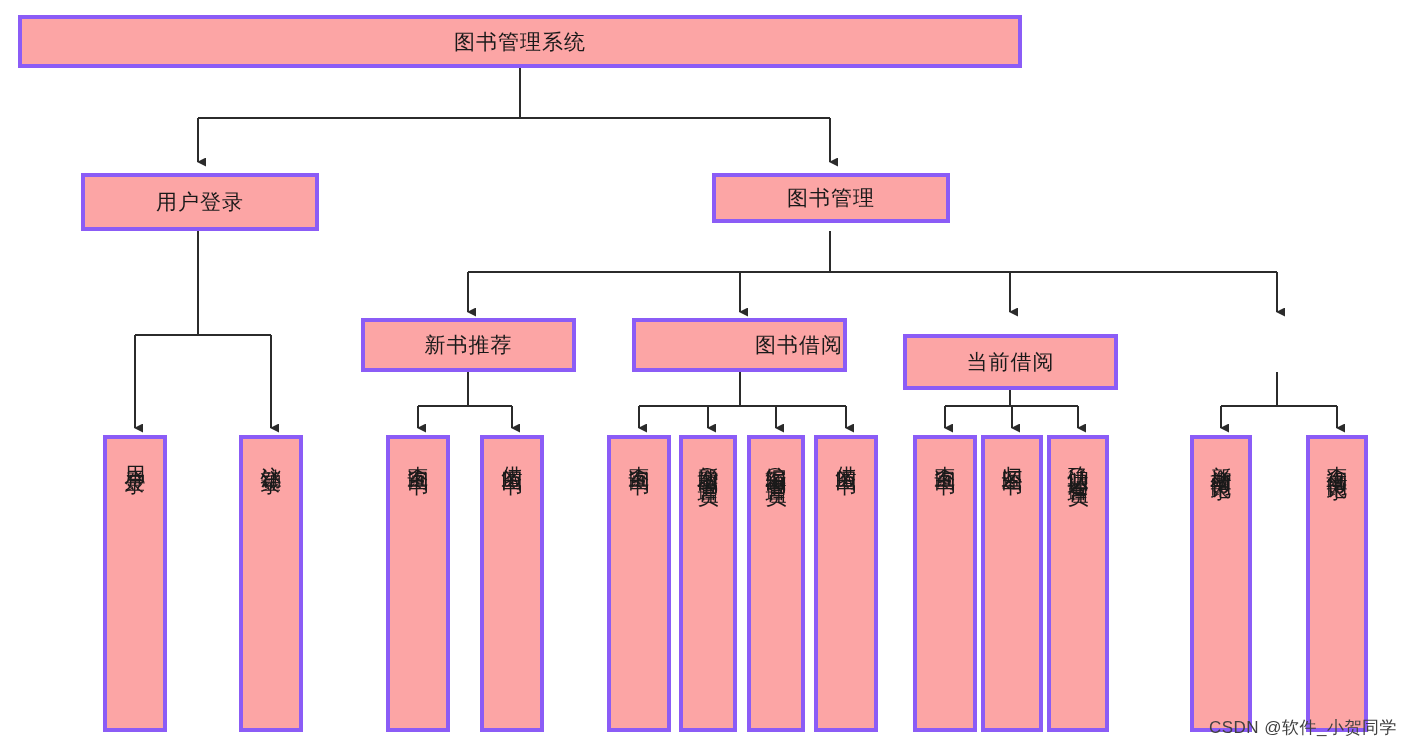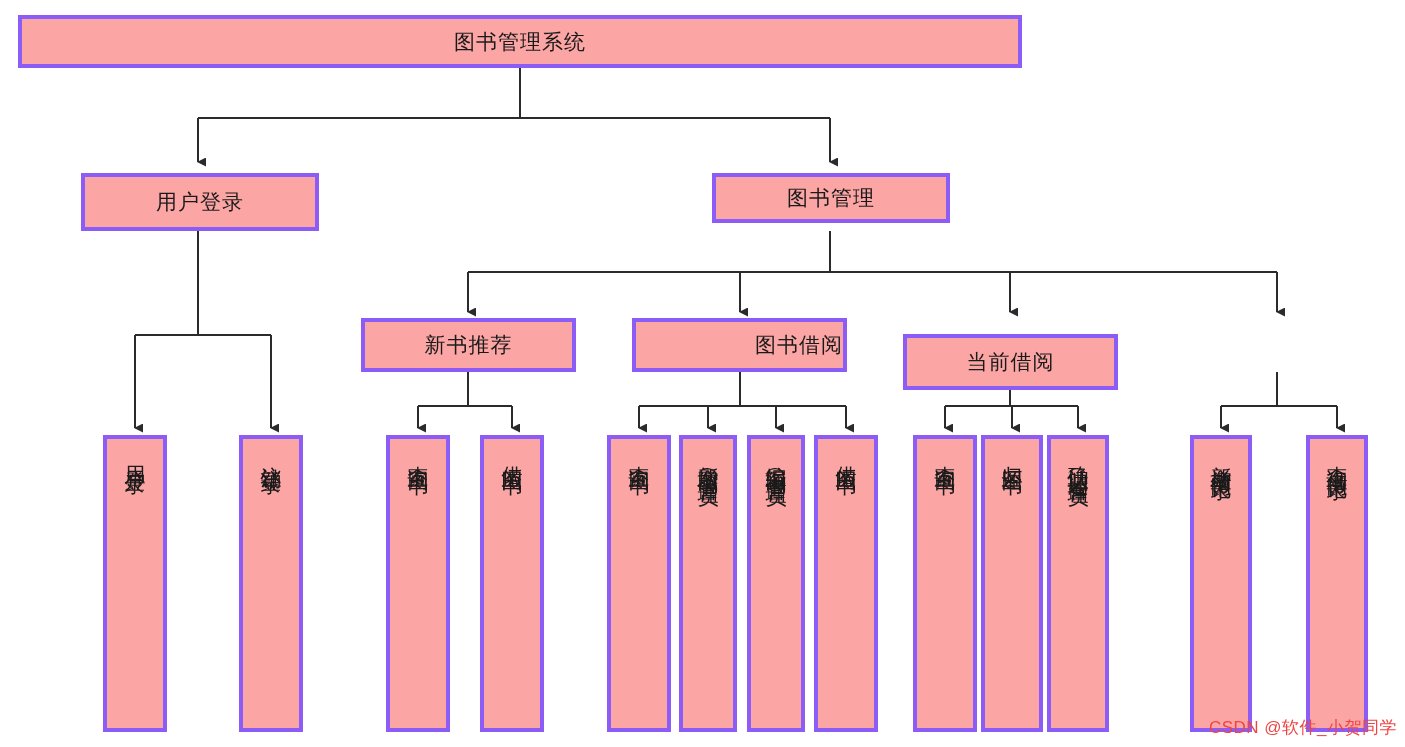--- a/index.html
+++ b/index.html
@@ -52,21 +52,21 @@
     text-orientation: upright;
     letter-spacing: 3px;
     line-height: 1.05;
     white-space: nowrap;
   }
   #watermark {
     position: absolute;
     right: 8px;
     bottom: 8px;
     font-size: 17px;
-    color: #ef4444;
+    color: #404040;
     letter-spacing: 0.5px;
     white-space: nowrap;
   }
 </style>
 </head>
 <body>
 
 <div id="canvas">
 
   <svg id="wires" viewBox="0 0 1405 747" xmlns="http://www.w3.org/2000/svg">

